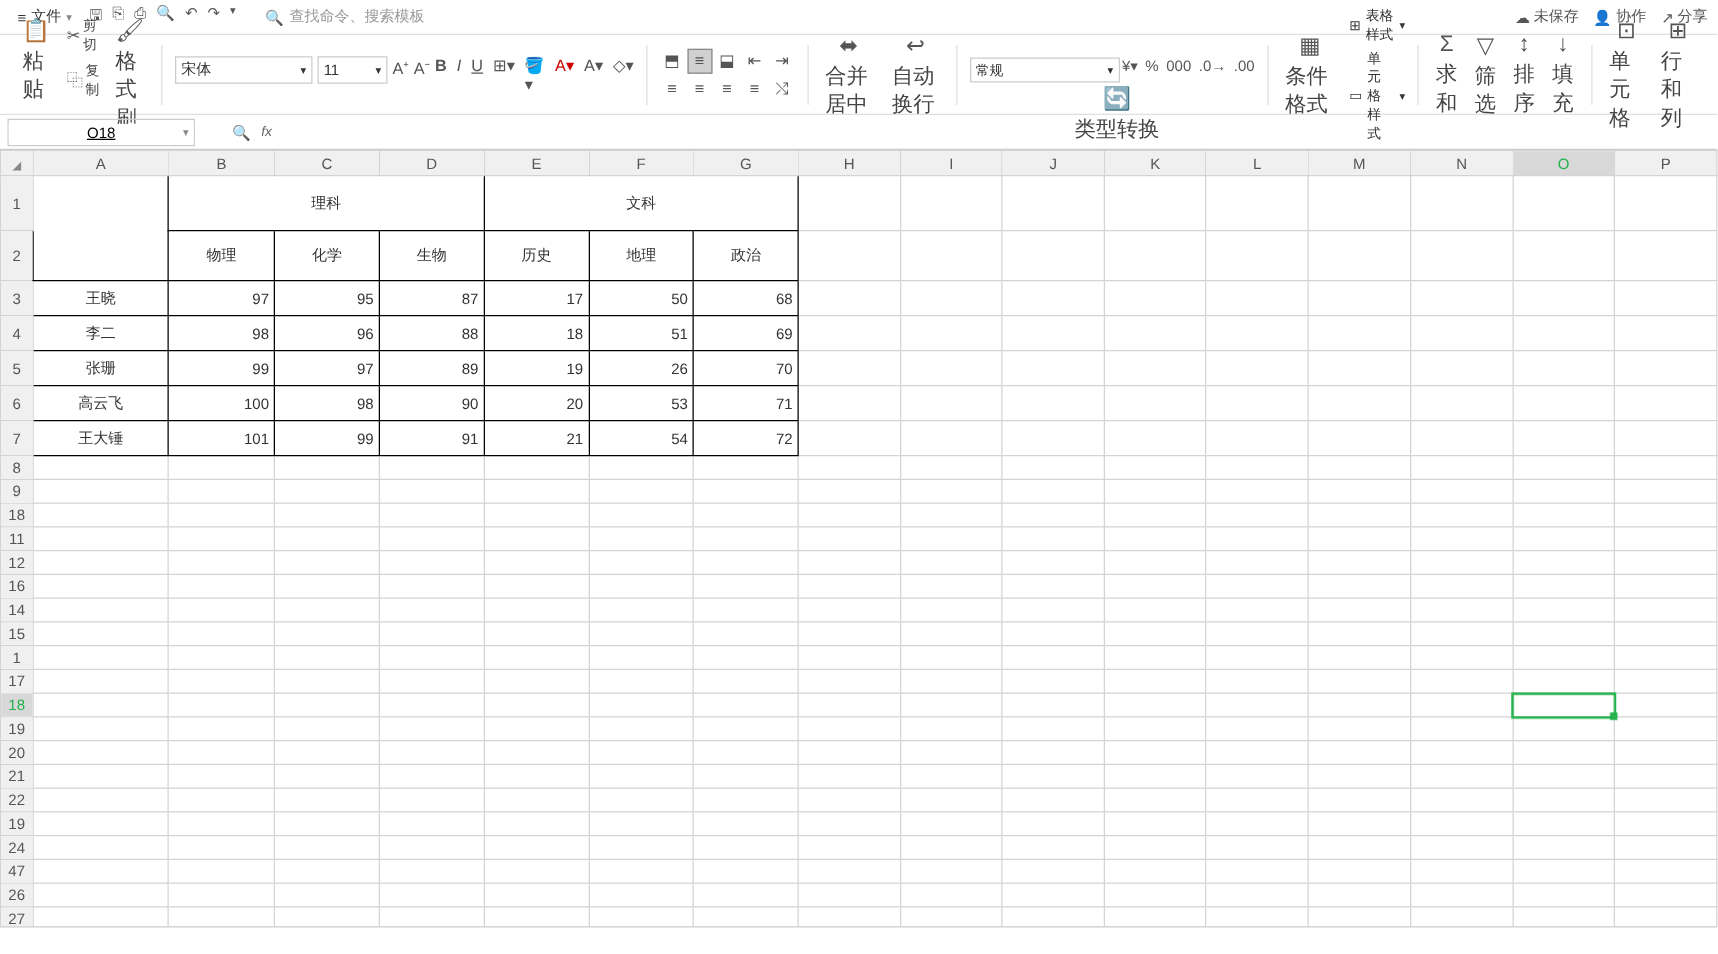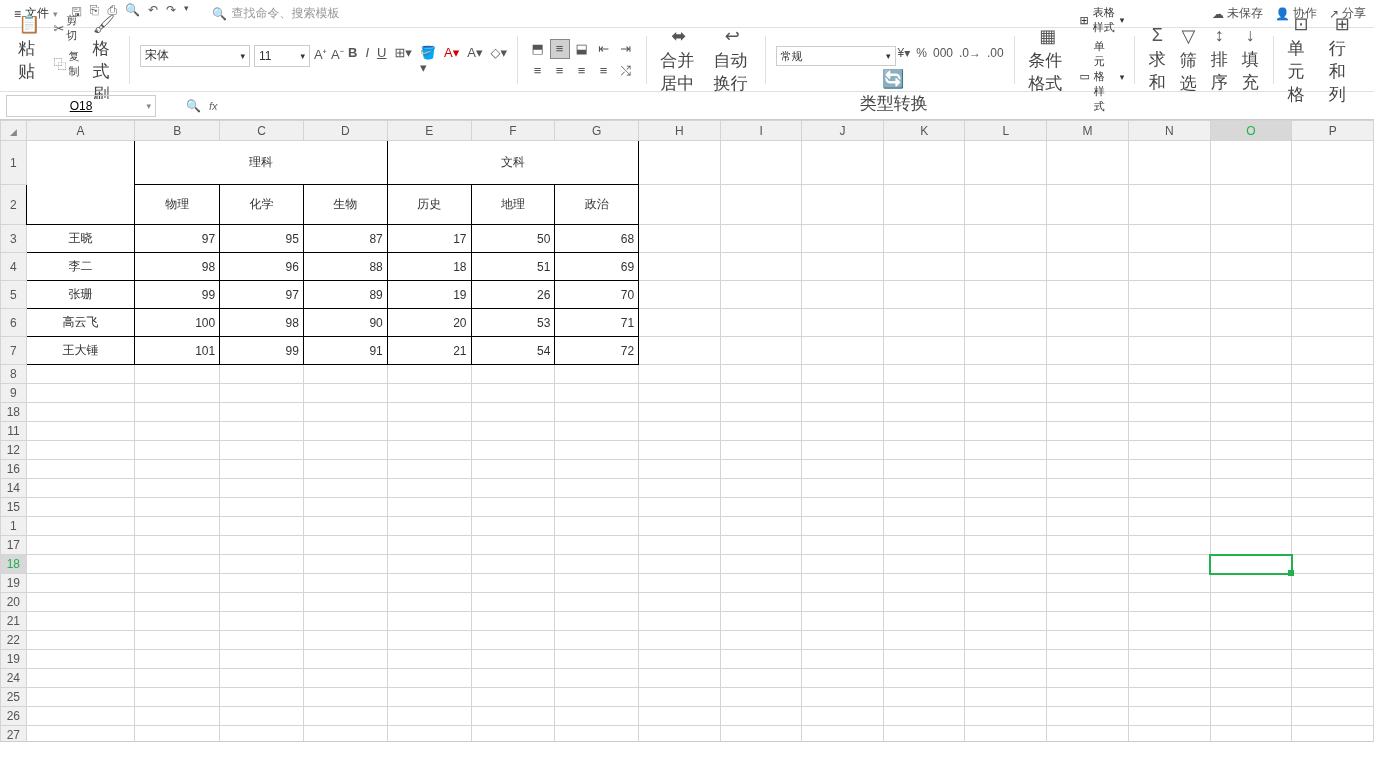--- a/index.html
+++ b/index.html
@@ -751,21 +751,21 @@
           <td class="col-std"></td>
           <td class="col-std"></td>
           <td class="col-std"></td>
           <td class="col-std"></td>
           <td class="col-std"></td>
           <td class="col-std"></td>
           <td class="col-std"></td>
           <td class="col-std"></td>
         </tr>
         <tr>
-          <th class="rowhdr">25</th>
+          <th class="rowhdr">47</th>
           <td class="col-A"></td>
           <td class="col-std"></td>
           <td class="col-std"></td>
           <td class="col-std"></td>
           <td class="col-std"></td>
           <td class="col-std"></td>
           <td class="col-std"></td>
           <td class="col-std"></td>
           <td class="col-std"></td>
           <td class="col-std"></td>

